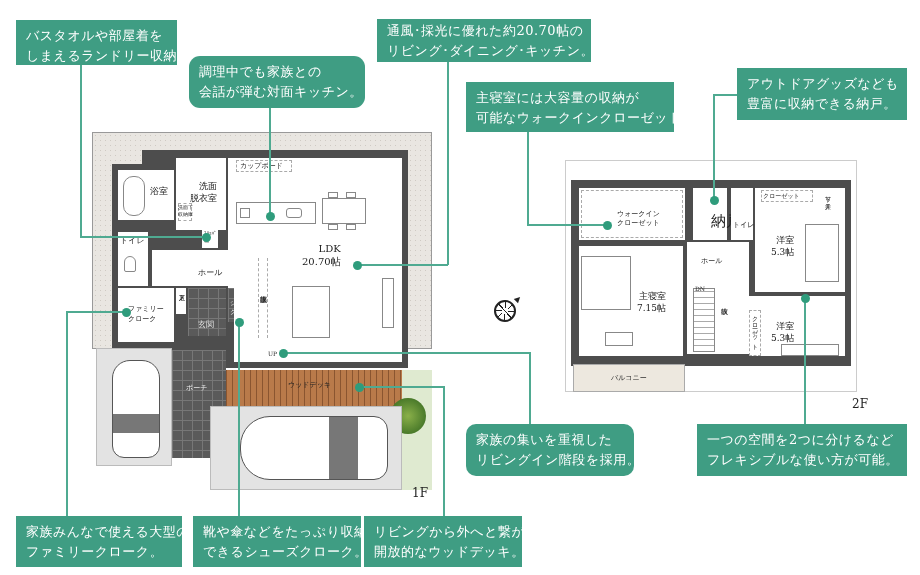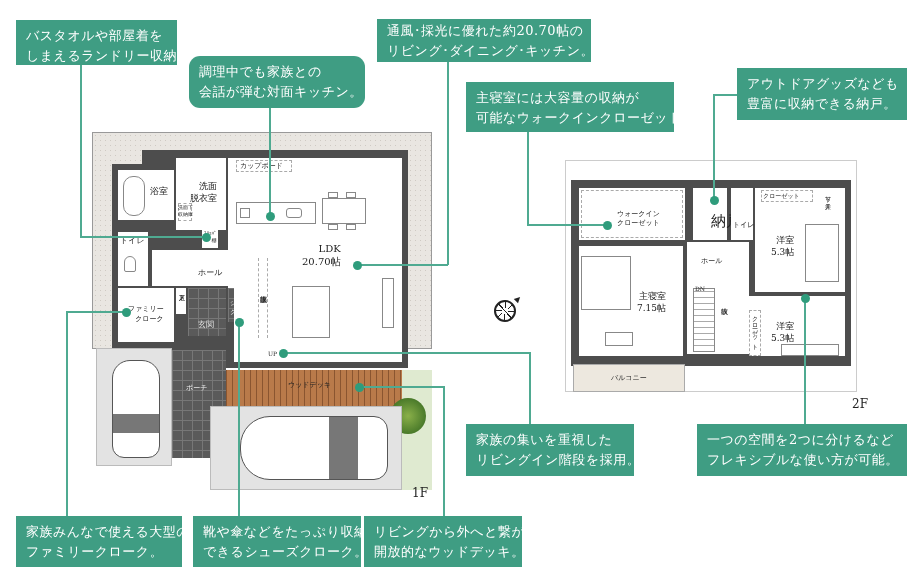--- a/index.html
+++ b/index.html
@@ -1,21 +1,21 @@
 <!DOCTYPE html>
 <html><head>
 <meta charset="utf-8">
 <style>
   html,body{margin:0;padding:0;background:#fff;}
   body{width:920px;height:575px;position:relative;overflow:hidden;font-family:"DejaVu Sans",sans-serif;}
   .abs{position:absolute;}
   .callout{position:absolute;background:#3f9d83;color:#fff;font-family:"DejaVu Serif",serif;font-size:13px;line-height:20px;padding:6px 10px;box-sizing:border-box;letter-spacing:0.5px;white-space:nowrap;}
   .line{position:absolute;background:#4faa91;}
   .dot{position:absolute;width:9px;height:9px;border-radius:50%;background:#2f9c7c;margin:-4.5px 0 0 -4.5px;}
-  .lbl{position:absolute;font-family:"DejaVu Serif",serif;font-size:8px;color:#222;white-space:nowrap;line-height:10px;text-align:right;}
+  .lbl{position:absolute;font-family:"DejaVu Serif",serif;font-size:8px;color:#222;white-space:nowrap;line-height:10px;}
   .lbl.big{font-size:10px;line-height:13px;text-align:right;}
   .lbl.v{writing-mode:vertical-rl;}
   .floor{position:absolute;font-family:"DejaVu Serif",serif;font-size:12px;color:#222;}
   .wall{position:absolute;background:#4d4d4d;}
   .room{position:absolute;background:#fff;}
   .dashed{position:absolute;border:1px dashed #aaa;box-sizing:border-box;}
   .thin{position:absolute;border:1px solid #888;box-sizing:border-box;background:transparent;}
   .gravel{position:absolute;background:#e9e6e1;background-image:radial-gradient(#cfcac3 0.8px,transparent 1px);background-size:5px 5px;}
   .tile{position:absolute;background-color:#5a5a5a;background-image:linear-gradient(#777 1px,transparent 1px),linear-gradient(90deg,#777 1px,transparent 1px);background-size:10px 10px;}
   .deck{position:absolute;background-color:#b97a4a;background-image:linear-gradient(90deg,#8a5530 1px,transparent 1px);background-size:6px 100%;}
@@ -226,21 +226,21 @@
   <div>リビング･ダイニング･キッチン。</div>
 </div>
 <div class="callout" style="left:466px;top:82px;width:208px;height:50px;">
   <div>主寝室には大容量の収納が</div>
   <div>可能なウォークインクローゼット。</div>
 </div>
 <div class="callout" style="left:737px;top:68px;width:170px;height:52px;">
   <div>アウトドアグッズなども</div>
   <div>豊富に収納できる納戸。</div>
 </div>
-<div class="callout" style="left:466px;top:424px;width:168px;height:52px;">
+<div class="callout" style="left:466px;top:424px;width:168px;height:52px;border-radius:10px;">
   <div>家族の集いを重視した</div>
   <div>リビングイン階段を採用。</div>
 </div>
 <div class="callout" style="left:697px;top:424px;width:210px;height:52px;">
   <div>一つの空間を2つに分けるなど</div>
   <div>フレキシブルな使い方が可能。</div>
 </div>
 <div class="callout" style="left:16px;top:516px;width:166px;height:51px;">
   <div>家族みんなで使える大型の</div>
   <div>ファミリークローク。</div>

